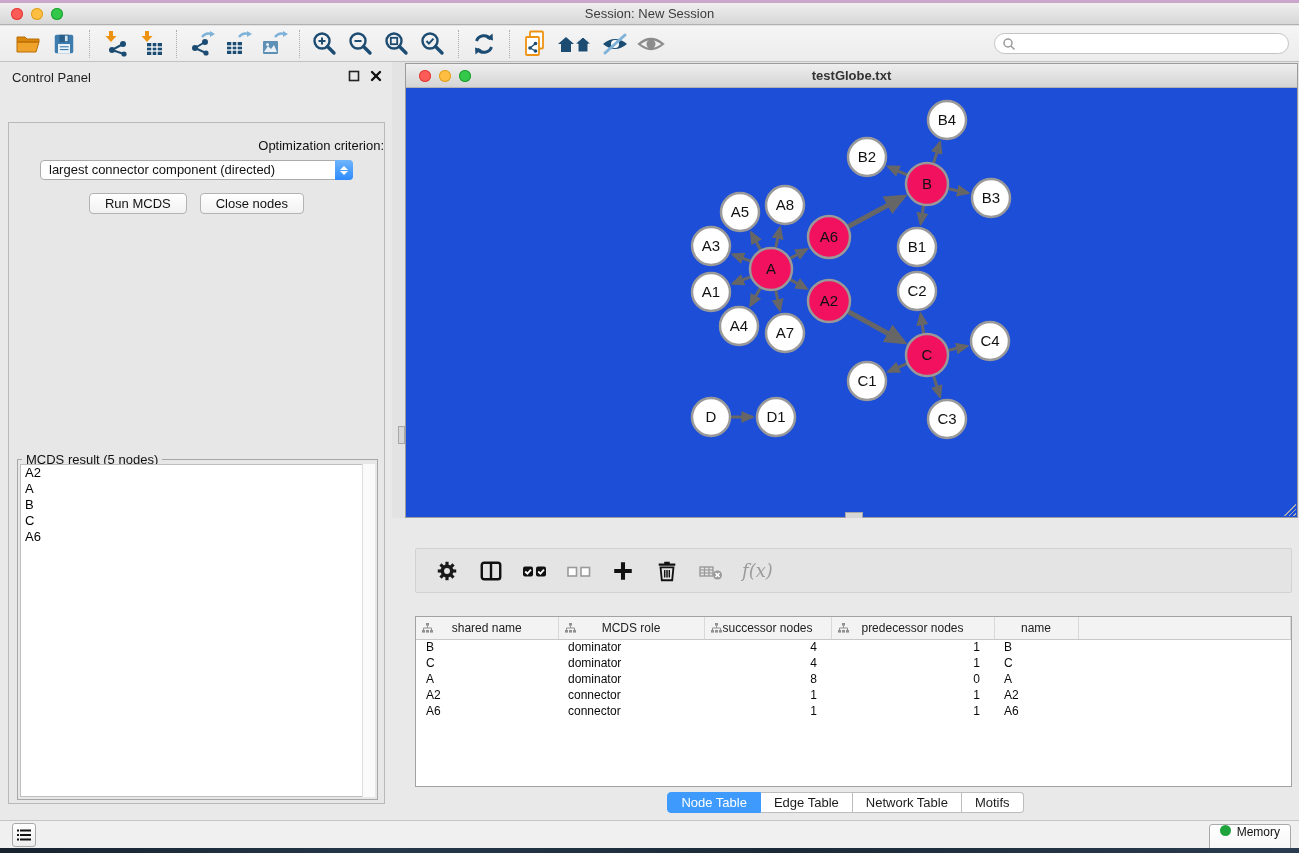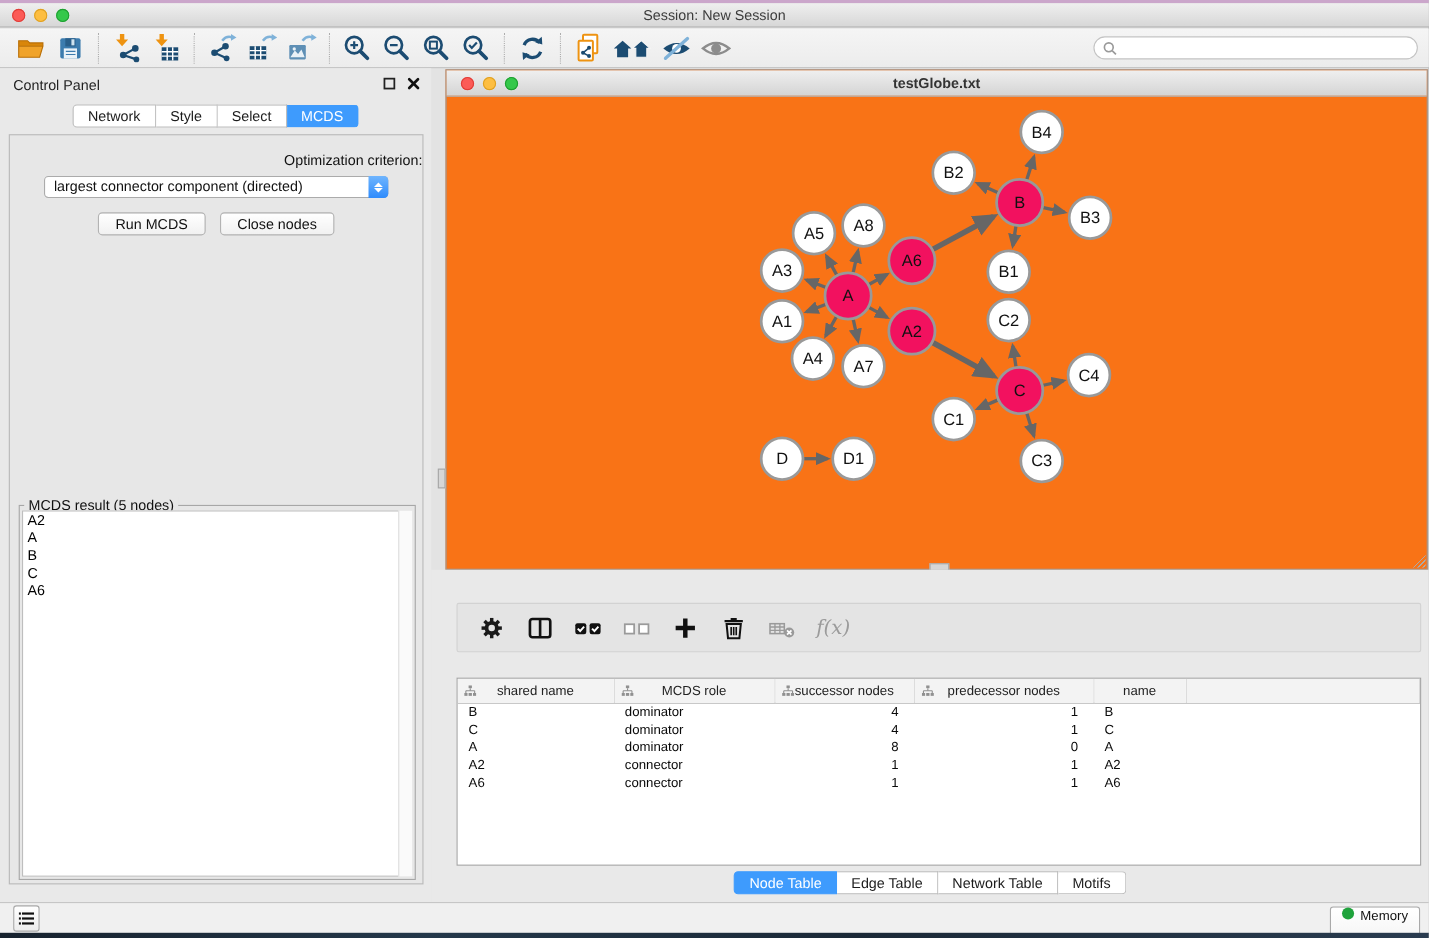--- a/index.html
+++ b/index.html
@@ -83,21 +83,21 @@
   }
   #mcds-list {
     position:absolute; left:2px; right:2px; top:4px; bottom:2px; background:#fff;
     border:1px solid #BEBEBE; overflow:hidden;
   }
   #mcds-scroll { position:absolute; right:0; top:0; bottom:0; width:13px; background:#FAFAFA; border-left:1px solid #DDD; }
   .list-item { font-size:13px; line-height:16px; padding-left:4px; color:#000; }
   
   #network-window {
     position:absolute; left:405px; top:63px; width:893px; height:455px;
-    border:1px solid #9C9C9C; background:#f97316;
+    border:1px solid #9C9C9C; background:#1d4ed8;
   }
   #nw-titlebar {
     position:relative; height:24px; background:linear-gradient(#EFEFEF,#D4D4D4);
     border-bottom:1px solid #B3B3B3;
   }
   #nw-titlebar .lights { top:6px; left:13px; }
   #nw-title { text-align:center; line-height:24px; font-size:13px; font-weight:bold; color:#333; }
   #network-graph { display:block; }
   #nw-grip { position:absolute; right:1px; bottom:1px; width:12px; height:12px;
     background:
@@ -323,26 +323,20 @@
       <span class="ph-icons">
         <svg width="12" height="12" viewBox="0 0 12 12">
             <rect x="1.5" y="1.5" width="9" height="9" fill="none" stroke="#222" stroke-width="1.6"></rect>
           </svg>
         <svg width="12" height="12" viewBox="0 0 12 12">
             <line x1="2" y1="2" x2="10" y2="10" stroke="#111" stroke-width="2.4" stroke-linecap="round"></line>
             <line x1="10" y1="2" x2="2" y2="10" stroke="#111" stroke-width="2.4" stroke-linecap="round"></line>
           </svg>
       </span>
     </div>
-    <div id="control-tabs" class="cp-tabs">
-        <div class="tab">Network</div>
-        <div class="tab">Style</div>
-        <div class="tab">Select</div>
-        <div class="tab active">MCDS</div>
-      </div>
     <div id="cp-body">
       <div id="opt-label">Optimization criterion:</div>
       <div id="criterion">
         <span>largest connector component (directed)</span>
         <span class="stepper">
             <span class="chev up"></span>
             <span class="chev down"></span>
           </span>
       </div>
       <div id="cp-buttons">

